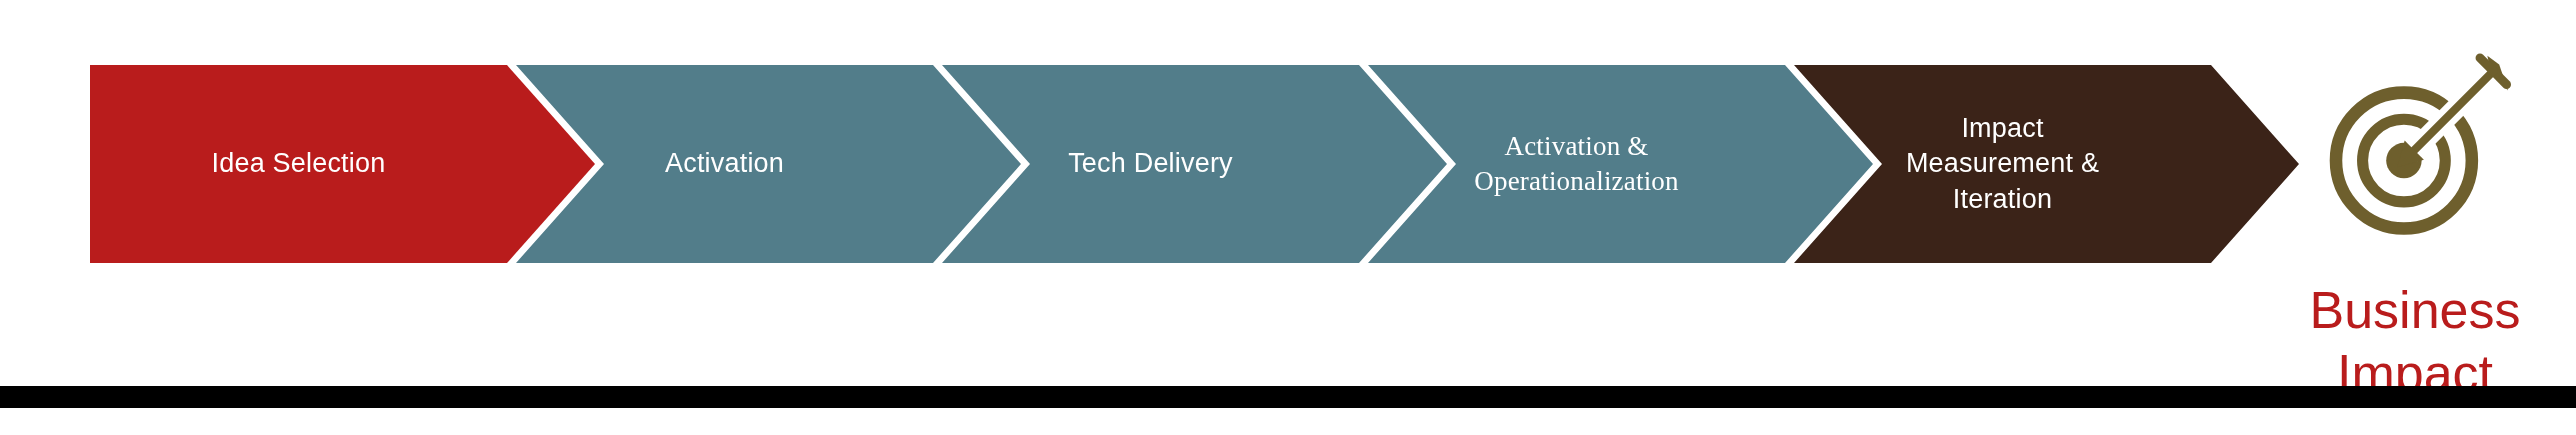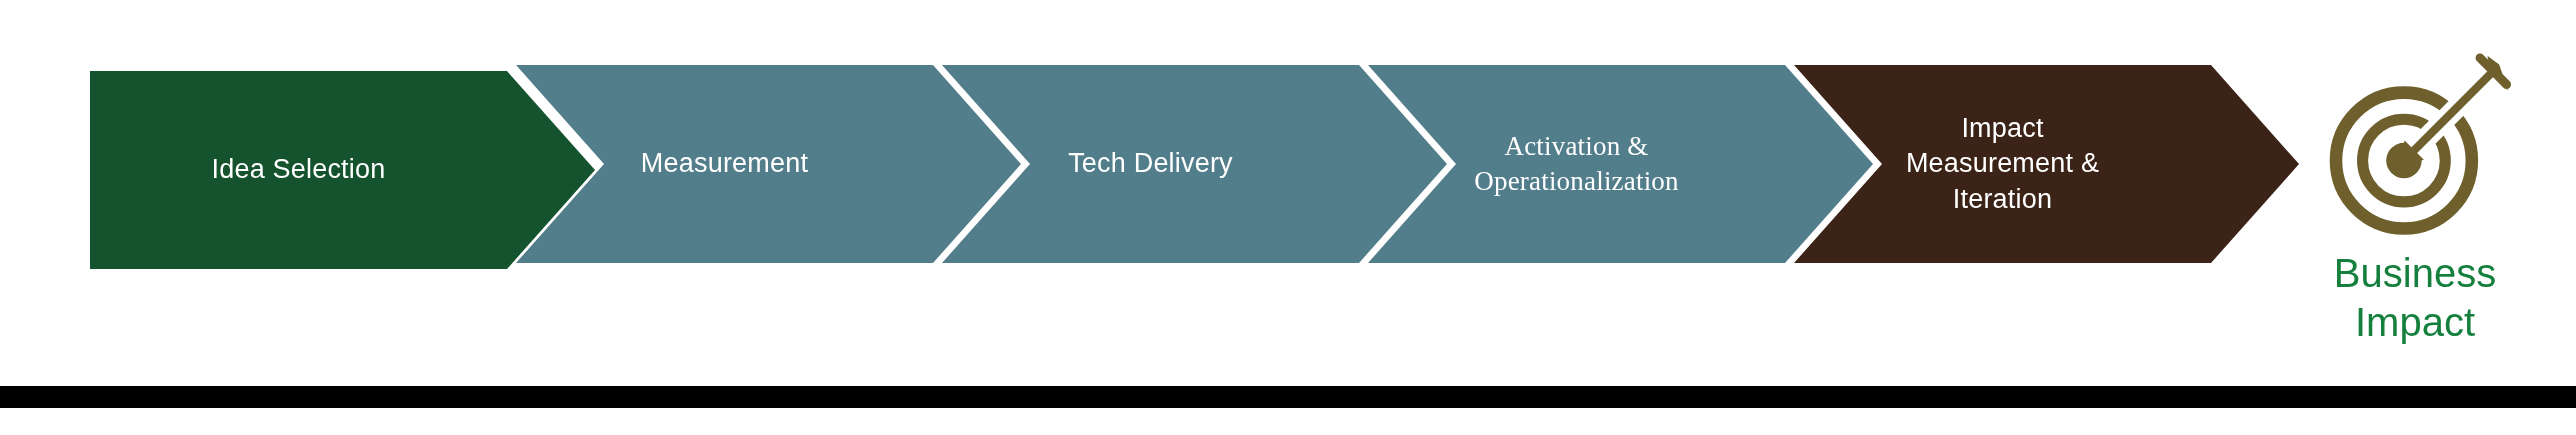--- a/index.html
+++ b/index.html
@@ -59,48 +59,48 @@
     display: flex;
     flex-direction: column;
     align-items: center;
   }
   .outcome svg {
     width: 192px;
     height: 200px;
     display: block;
   }
   .outcome-label {
-    margin-top: 1px;
-    font-size: 40px;
+    margin-top: 31px;
+    font-size: 52px;
     line-height: 1.22;
-    color: #15803d;
+    color: #b91c1c;
     text-align: center;
     white-space: pre-line;
   }
   .footer-bar {
     position: absolute;
     left: 0;
     top: 386px;
     width: 2576px;
     height: 21.5px;
   }
 </style>
 </head>
 <body>
 
 <div class="canvas">
 
   <div class="chevron-row">
 
-    <div class="chevron first" style="background: #14532d; color: rgb(255, 255, 255); margin-top: 6px;">
+    <div class="chevron first" style="background: #b91c1c; color: rgb(255, 255, 255);">
       <span class="chevron-label">Idea Selection</span>
     </div>
 
     <div class="chevron mid" style="background: rgb(82, 125, 138); color: rgb(255, 255, 255);">
-      <span class="chevron-label">Measurement</span>
+      <span class="chevron-label">Activation</span>
     </div>
 
     <div class="chevron mid" style="background: rgb(82, 125, 138); color: rgb(255, 255, 255);">
       <span class="chevron-label">Tech Delivery</span>
     </div>
 
     <div class="chevron mid" style="background: rgb(82, 125, 138); color: rgb(255, 255, 255); font-family: Liberation Serif, serif;">
       <span class="chevron-label">Activation &amp;
 Operationalization</span>
     </div>

